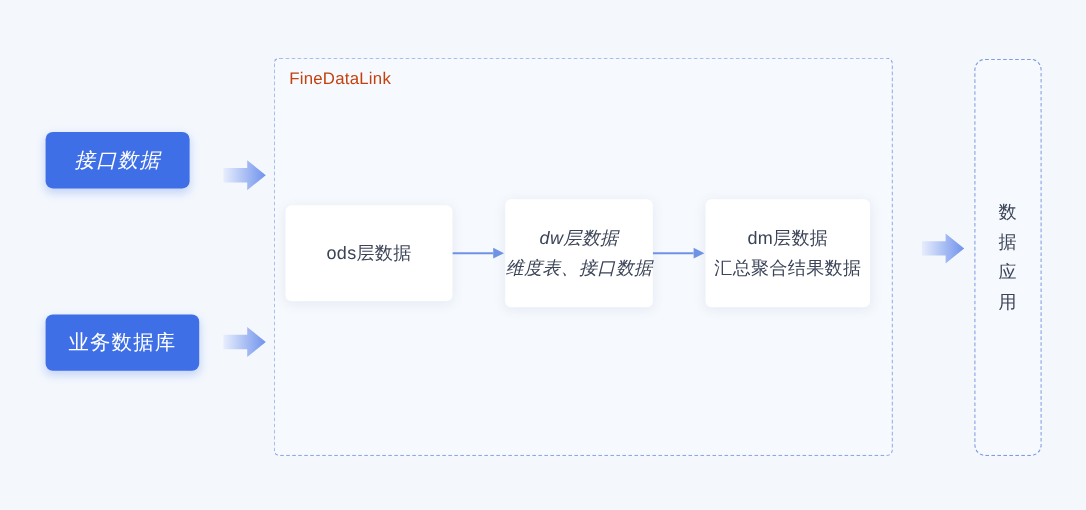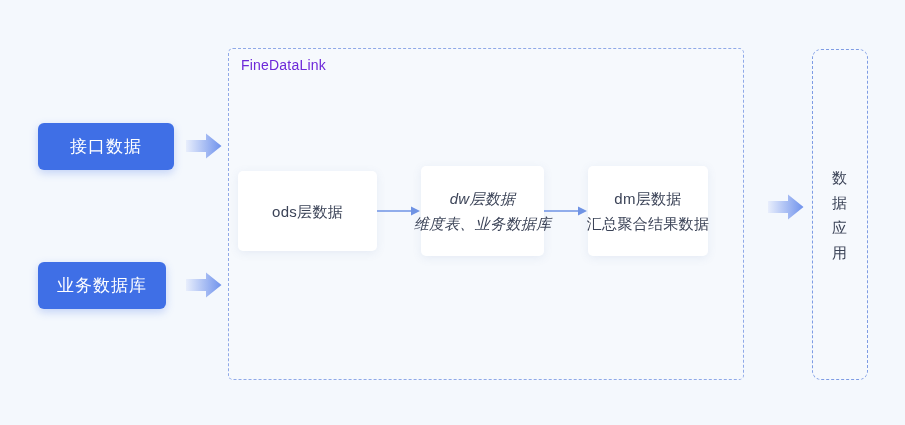--- a/index.html
+++ b/index.html
@@ -26,21 +26,21 @@
     align-items: center;
     justify-content: center;
     background: #3f6fe6;
     color: #ffffff;
     border-radius: 6px;
     font-size: 17px;
     letter-spacing: 1px;
     box-shadow: 0 3px 8px rgba(63,111,230,0.28);
     box-sizing: border-box;
   }
-  #pill-interface { left: 38px; top: 123px; width: 136px; height: 47px; }
+  #pill-interface { left: 38px; top: 110px; width: 120px; height: 47px; font-style: italic; }
   #pill-database  { left: 38px; top: 262px; width: 128px; height: 47px; }
 
   
   .block-arrow {
     position: absolute;
     width: 36px;
     height: 26px;
   }
   #arrow-interface { left: 186px; top: 133px; }
   #arrow-database  { left: 186px; top: 272px; }
@@ -56,21 +56,21 @@
     border: 1.4px dashed #8fa9e8;
     border-radius: 5px;
     box-sizing: border-box;
     background: rgba(255,255,255,0.18);
   }
   #fdl-title {
     position: absolute;
     left: 241px;
     top: 57px;
     font-size: 14px;
-    color: #6d28d9;
+    color: #c2410c;
     letter-spacing: 0.2px;
   }
 
   
   .layer-card {
     position: absolute;
     background: #ffffff;
     border-radius: 5px;
     box-shadow: 0 2px 10px rgba(80,110,170,0.10);
     display: flex;
@@ -81,21 +81,21 @@
     color: #3b4357;
   }
   .layer-card .line {
     font-size: 15px;
     line-height: 25px;
     white-space: nowrap;
     letter-spacing: 0.3px;
   }
   #card-ods { left: 238px; top: 171px; width: 139px; height: 80px; text-align: center; }
   #card-dw  { left: 421px; top: 166px; width: 123px; height: 90px; font-style: italic; }
-  #card-dm  { left: 588px; top: 166px; width: 120px; height: 90px; }
+  #card-dm  { left: 588px; top: 166px; width: 137px; height: 90px; }
 
   
   .connector {
     position: absolute;
     height: 12px;
   }
   #conn-1 { left: 377px; top: 205px; width: 44px; }
   #conn-2 { left: 544px; top: 205px; width: 44px; }
 
   
@@ -167,21 +167,21 @@
 
   <div id="fdl-container"></div>
   <div id="fdl-title">FineDataLink</div>
 
   <div class="layer-card" id="card-ods">
     <div class="line">ods层数据</div>
   </div>
 
   <div class="layer-card" id="card-dw">
     <div class="line">dw层数据</div>
-    <div class="line">维度表、业务数据库</div>
+    <div class="line">维度表、接口数据</div>
   </div>
 
   <div class="layer-card" id="card-dm">
     <div class="line">dm层数据</div>
     <div class="line">汇总聚合结果数据</div>
   </div>
 
   <svg class="connector" id="conn-1" viewBox="0 0 44 12">
     <line x1="0" y1="6" x2="34" y2="6" stroke="#6f93e4" stroke-width="1.6"></line>
     <path d="M34,1.5 L43,6 L34,10.5 Z" fill="#6f93e4"></path>

